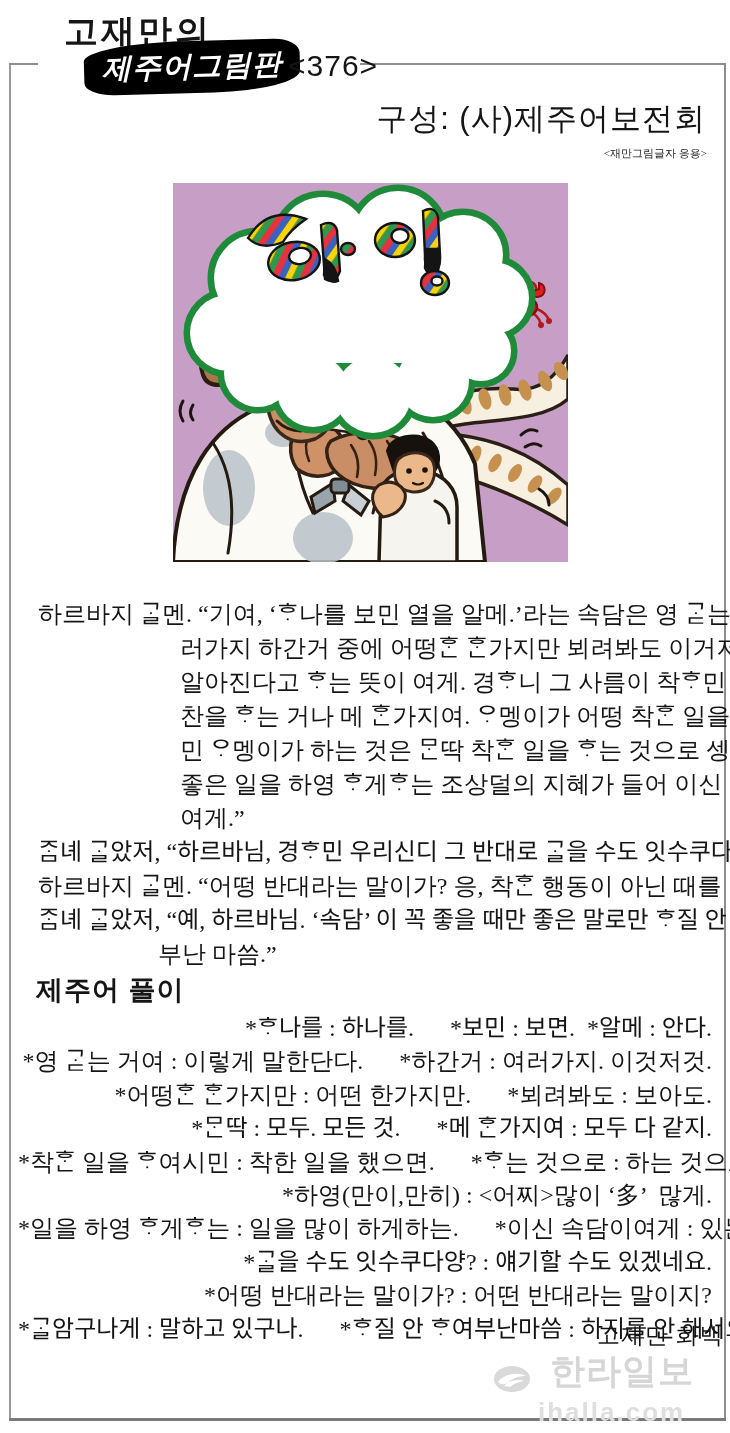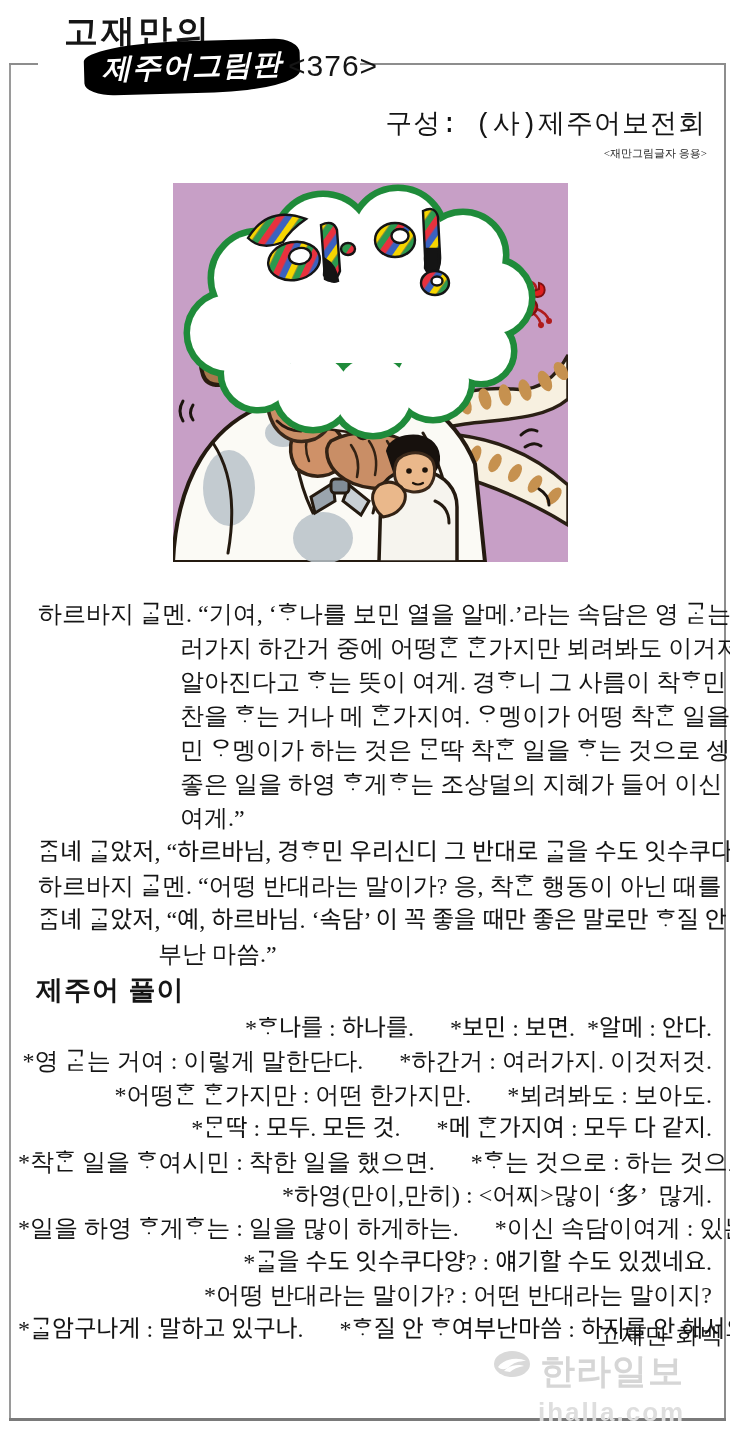--- a/index.html
+++ b/index.html
@@ -14,40 +14,40 @@
   .frame-top-a {position:absolute;left:9px;top:63px;width:29px;border-top:2px solid #8d8d8d;}
   .frame-top-b {position:absolute;left:360px;top:63px;width:364px;border-top:2px solid #8d8d8d;}
 
   
   .author{position:absolute;left:64px;top:9px;font-size:34px;font-weight:bold;letter-spacing:3px;}
   .logo-blob{position:absolute;left:84px;top:41px;width:216px;height:52px;background:#000;
              border-radius:46% 12% 40% 14% / 34% 28% 38% 24%;transform:rotate(-1.6deg);
              display:flex;align-items:center;justify-content:center;}
   .logo-blob span{color:#fff;font-size:29px;font-weight:bold;font-style:italic;letter-spacing:1px;}
   .issue{position:absolute;left:288px;top:49px;font-size:30px;letter-spacing:1px;}
-  .byline{position:absolute;right:24px;top:105px;font-size:27px;letter-spacing:1px;font-family:Liberation Mono, monospace;}
+  .byline{position:absolute;right:24px;top:98px;font-size:31px;letter-spacing:1px;}
   .byline-note{position:absolute;right:23px;top:146px;font-size:11px;color:#222;}
 
   
   .illus{position:absolute;left:173px;top:183px;width:395px;height:379px;}
 
   
   .dialogue{position:absolute;left:38px;top:597px;width:678px;font-size:24px;}
   .dialogue .dl{height:34px;line-height:34px;white-space:nowrap;}
   .ind1{padding-left:142px;}
   .ind2{padding-left:120px;}
 
   
   .gloss-head{position:absolute;left:36px;top:972px;font-size:27px;font-weight:bold;letter-spacing:1px;}
   .glossary{position:absolute;left:18px;top:1012px;width:694px;text-align:right;font-size:24px;}
   .glossary .gl{height:33.4px;line-height:33.4px;white-space:pre;text-align:right;}
 
   
   .wm{position:absolute;left:492px;top:1348px;width:225px;color:#d6d6d6;z-index:1;}
-  .wm-row{display:flex;align-items:flex-start;gap:8px;}
+  .wm-row{display:flex;align-items:flex-end;gap:18px;}
   .wm-name{font-size:35px;font-weight:bold;letter-spacing:1px;font-family:"Liberation Sans",sans-serif;}
   .wm-domain{font-size:26px;font-weight:bold;letter-spacing:2px;color:#dedede;
              font-family:"Liberation Sans",sans-serif;margin:2px 0 0 46px;}
   .artist{position:absolute;left:597px;top:1320px;font-size:23px;color:#111;z-index:2;letter-spacing:1px;}
 </style>
 </head>
 <body>
 
 <div class="page">
 

